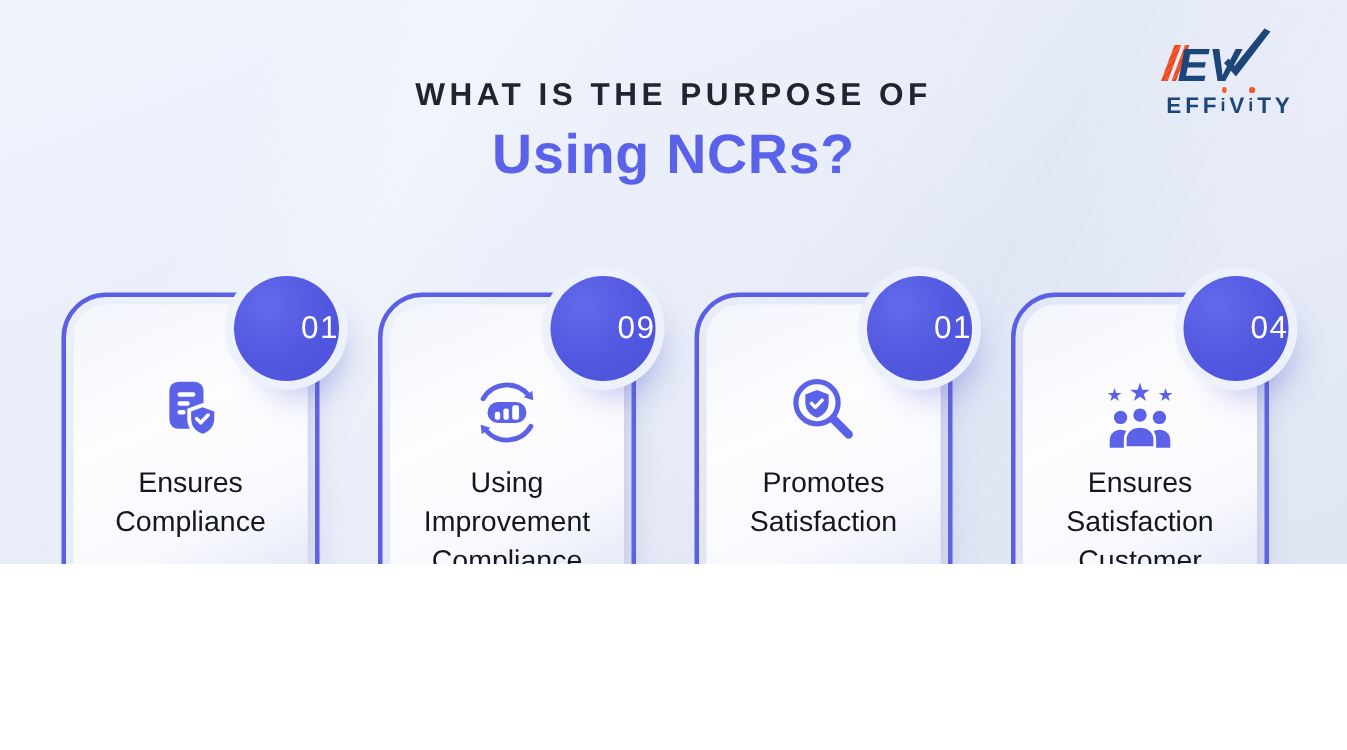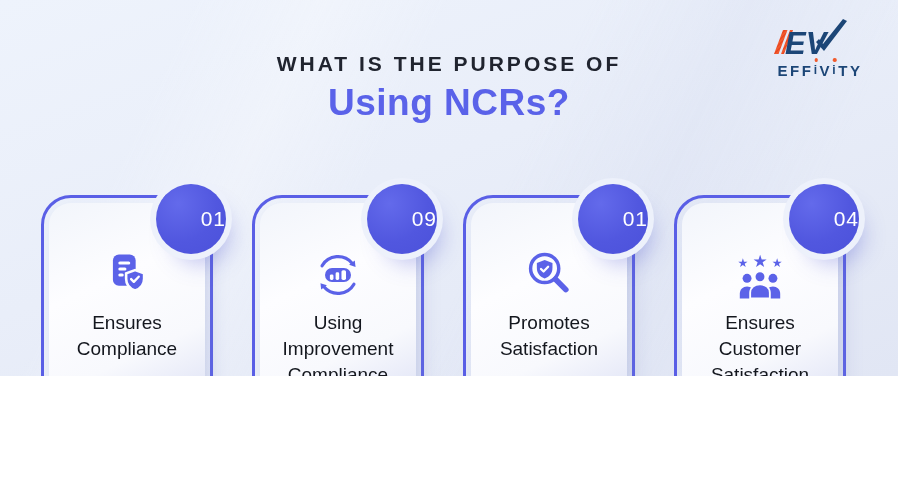--- a/index.html
+++ b/index.html
@@ -181,21 +181,21 @@
           <circle cx="9.5" cy="8" r="4.3" fill="#5b62e8"></circle>
           <path d="M2.5 27.5 v-4.5 c0 -4.2 3.1 -7 7 -7 s7 2.8 7 7 v4.5 z" fill="#5b62e8"></path>
           <circle cx="34.5" cy="8" r="4.3" fill="#5b62e8"></circle>
           <path d="M27.5 27.5 v-4.5 c0 -4.2 3.1 -7 7 -7 s7 2.8 7 7 v4.5 z" fill="#5b62e8"></path>
           <circle cx="22" cy="6.5" r="5.2" fill="#5b62e8" stroke="#fcfdfe" stroke-width="1.8"></circle>
           <path d="M12.5 27.5 v-5.5 c0 -5 4.2 -8.2 9.5 -8.2 s9.5 3.2 9.5 8.2 v5.5 z" fill="#5b62e8" stroke="#fcfdfe" stroke-width="1.8"></path>
         </svg>
       </div>
       <div class="card-text">
         <span>Ensures</span>
+        <span>Satisfaction</span>
         <span>Customer</span>
-        <span>Satisfaction</span>
       </div>
     </div>
     <div class="badge">
       <span>04</span>
     </div>
   </div>
 </div>
 
 </body></html>

